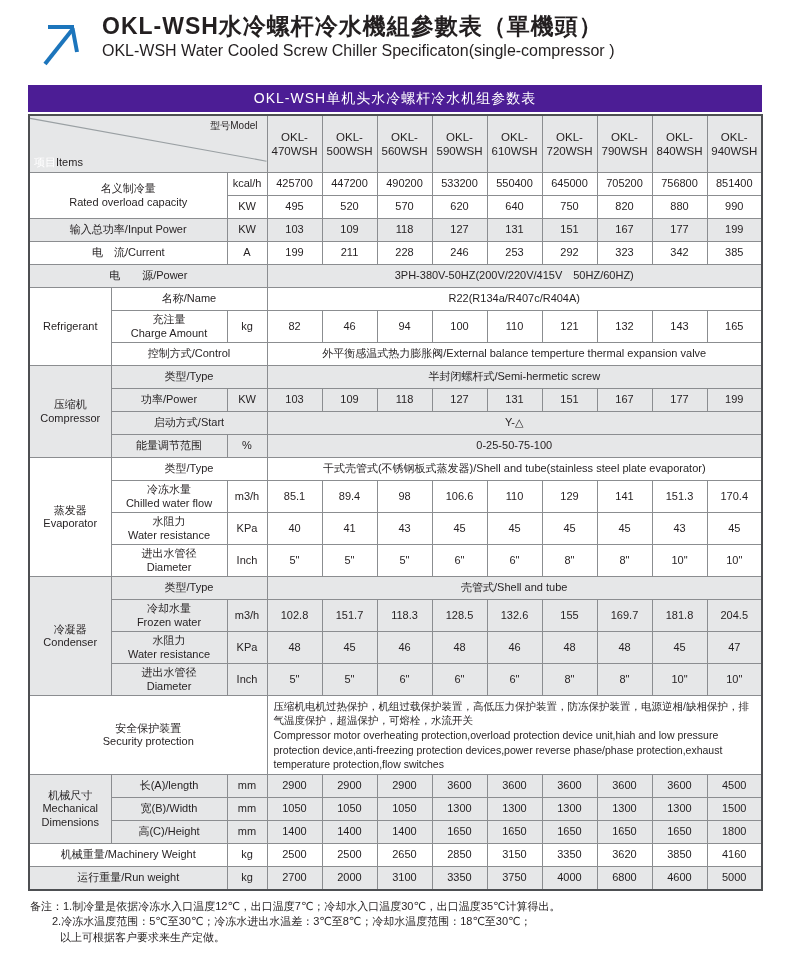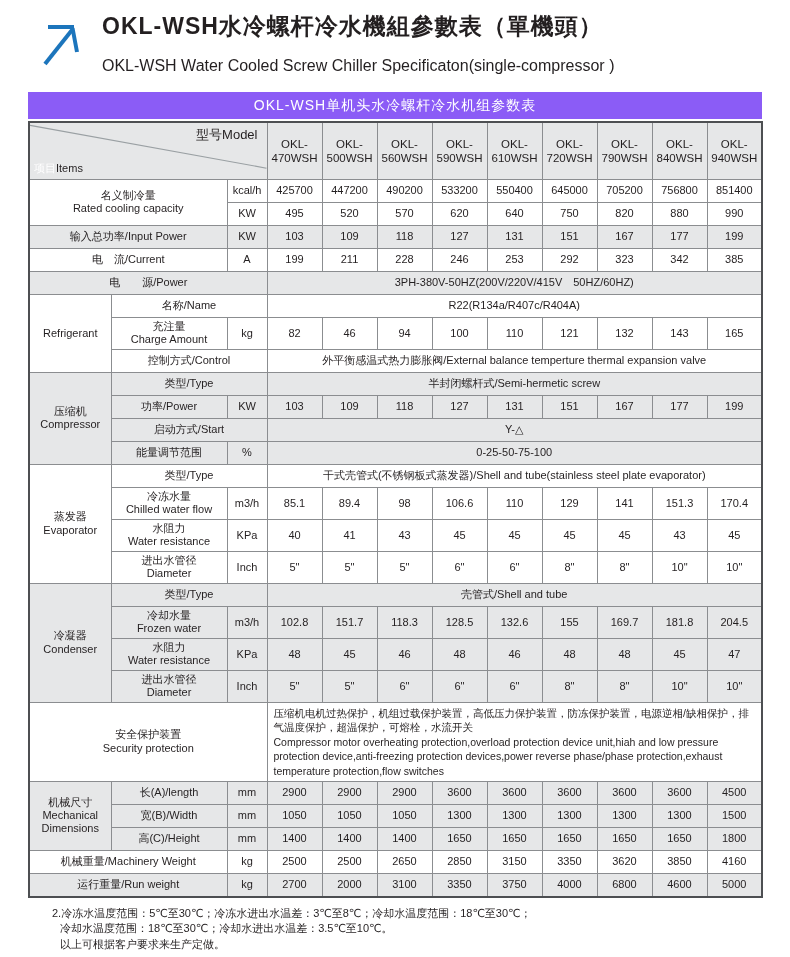--- a/index.html
+++ b/index.html
@@ -4,45 +4,45 @@
 <style>
   html,body{margin:0;padding:0;background:#fff;}
   body{font-family:"Liberation Sans","DejaVu Sans",sans-serif;color:#231f20;}
   .page{width:790px;height:957px;background:#fff;overflow:hidden;position:relative;}
 
   
   .hdr-area{display:flex;align-items:flex-start;padding:12px 28px 0 38px;}
   .logo{width:46px;height:52px;flex:0 0 auto;margin-top:4px;}
   .titles{margin-left:18px;}
   .title-zh{font-size:23px;font-weight:bold;letter-spacing:1px;line-height:1.25;}
-  .title-en{font-size:16px;margin-top:16px;}
+  .title-en{font-size:16px;margin-top:1px;}
 
   
-  .banner{margin:17px 28px 2px 28px;height:27px;background:#8b5cf6;color:#fff;
+  .banner{margin:17px 28px 2px 28px;height:27px;background:#4c1d95;color:#fff;
           text-align:center;line-height:27px;font-size:14px;letter-spacing:1px;}
 
   
   table{border-collapse:collapse;table-layout:fixed;width:734px;margin:0 28px;
         font-size:11px;border:2px solid #4d4f52;}
   td{border:1px solid #8b8d90;text-align:center;vertical-align:middle;
      padding:1px 2px;height:20px;line-height:1.22;white-space:pre-line;overflow:hidden;}
   tr.g td{background:#e6e7e8;}
   tr.hh td{height:33px;font-size:11.5px;}
   tr.d td{height:29px;}
   tr.sx td{height:70px;margin-left:36px;}
   td.lab,td.grp{font-size:11px;}
   td.secv{text-align:left;white-space:normal;padding:3px 6px;font-size:10.5px;line-height:1.35;}
   td.secv .zh{margin-bottom:1px;}
 
   
   td.corner{position:relative;padding:0;}
   td.corner svg{position:absolute;left:0;top:0;width:100%;height:100%;}
   .c-items{position:absolute;left:4px;bottom:3px;font-size:11px;}
   .c-items .zh{color:#fff;}
-  .c-model{position:absolute;right:9px;top:4px;font-size:13px;}
+  .c-model{position:absolute;right:9px;top:4px;font-size:10px;}
 
   
   .notes{margin:8px 28px 0 30px;font-size:11px;line-height:15.5px;}
   .notes .ind1{padding-left:22px;}
   .notes .ind2{padding-left:30px;}
 </style>
 </head>
 <body>
 
 <div class="page">
@@ -103,21 +103,21 @@
           <td>OKL-
 790WSH</td>
           <td>OKL-
 840WSH</td>
           <td>OKL-
 940WSH</td>
     </tr>
 
     <tr>
       <td class="lab" colspan="2" rowspan="2">名义制冷量
-Rated cooling capacity</td>
+Rated overload capacity</td>
       <td>kcal/h</td>
       <td>425700</td>
           <td>447200</td>
           <td>490200</td>
           <td>533200</td>
           <td>550400</td>
           <td>645000</td>
           <td>705200</td>
           <td>756800</td>
           <td>851400</td>
@@ -394,19 +394,19 @@
           <td>3750</td>
           <td>4000</td>
           <td>6800</td>
           <td>4600</td>
           <td>5000</td>
     </tr>
   </tbody>
     </table>
 
   <div class="notes">
+    <div>备注：1.制冷量是依据冷冻水入口温度12℃，出口温度7℃；冷却水入口温度30℃，出口温度35℃计算得出。</div>
     <div class="ind1">2.冷冻水温度范围：5℃至30℃；冷冻水进出水温差：3℃至8℃；冷却水温度范围：18℃至30℃；</div>
-    <div class="ind2">冷却水温度范围：18℃至30℃；冷却水进出水温差：3.5℃至10℃。</div>
     <div class="ind2">以上可根据客户要求来生产定做。</div>
 
   </div>
 
 </div>
 
 </body></html>

